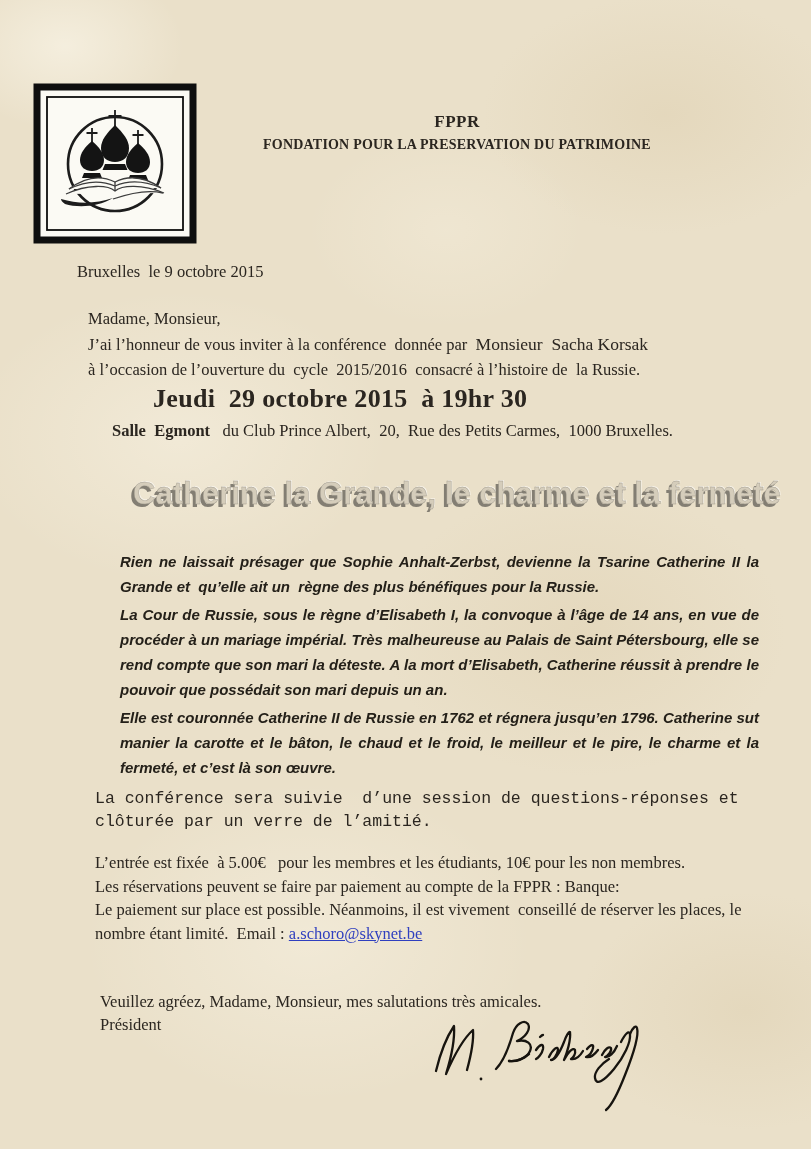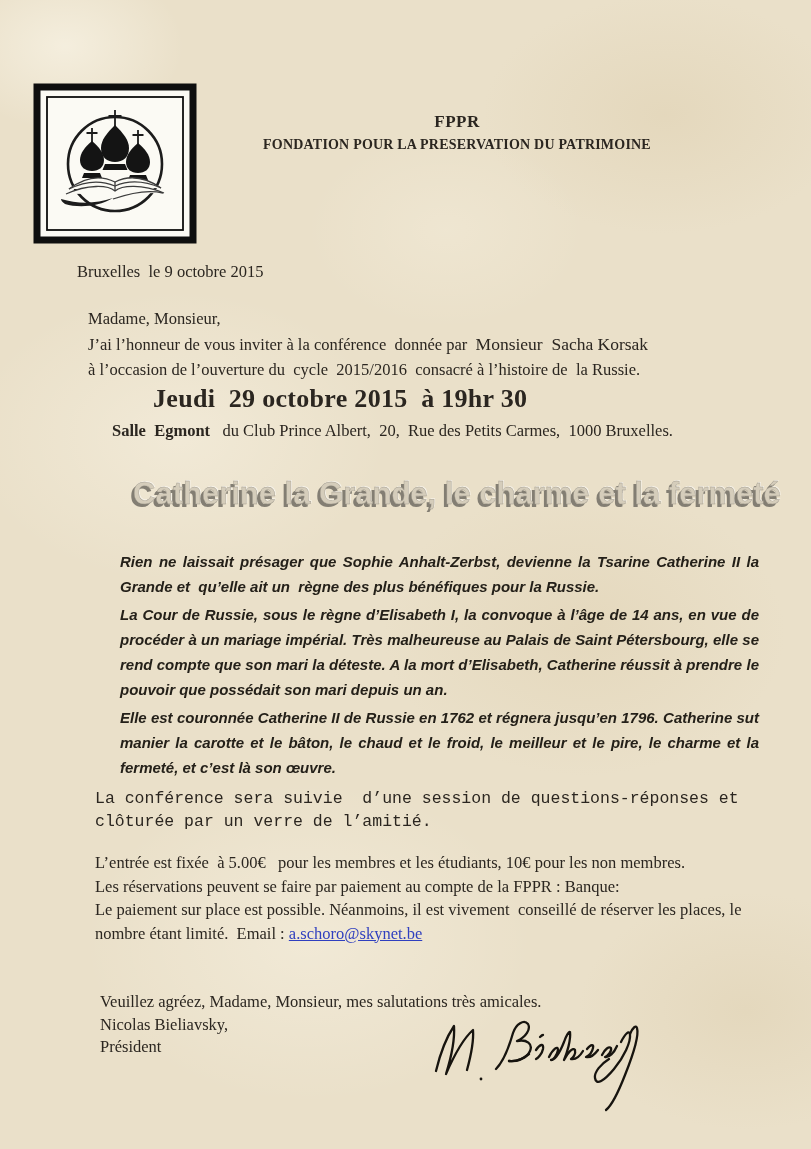--- a/index.html
+++ b/index.html
@@ -132,21 +132,20 @@
   <div class="abs serif16 prewrap conf-note">La conférence sera suivie  d’une session de questions-réponses et clôturée par un verre de l’amitié.</div>
 
   <div class="abs serif16 fees">
     <div class="prewrap">L’entrée est fixée  à 5.00€   pour les membres et les étudiants, 10€ pour les non membres.</div>
     <div class="prewrap">Les réservations peuvent se faire par paiement au compte de la FPPR : Banque:</div>
     <div><span class="prewrap">Le paiement sur place est possible. Néanmoins, il est vivement  conseillé de réserver les places, le nombre étant limité.  Email : </span><a href="#" class="email-link prewrap">a.schoro@skynet.be</a></div>
   </div>
 
   <div class="abs serif16 closing-block">
     <div class="prewrap">Veuillez agréez, Madame, Monsieur, mes salutations très amicales.</div>
-    <div class="prewrap">Nicolas Bieliavsky,</div>
     <div class="prewrap">Président</div>
   </div>
 
   <svg class="abs signature" viewBox="0 0 235 118">
     <g fill="none" stroke="#17140f" stroke-width="2.3" stroke-linecap="round" stroke-linejoin="round">
       <path d="M13,71 C18,50 25,35 31,26 C32,41 28,58 23,74 C33,51 42,37 50,30 C51,43 47,59 44,70"></path>
       <circle cx="58" cy="79" r="1.4" fill="#17140f" stroke="none"></circle>
       <path d="M73,69 C80,62 86,47 90,33 C93,24 101,19 105,24 C108,29 103,37 94,41 C104,39 110,44 107,51 C104,58 94,62 86,61"></path>
       <path d="M86,61 C93,62 100,59 106,54"></path>
       <path d="M113,50 C117,44 121,43 120,49 C119,54 115,58 113,59"></path>

